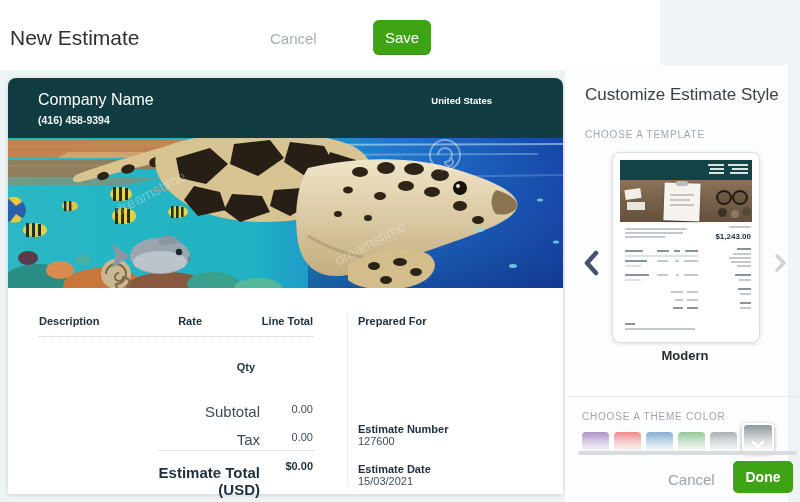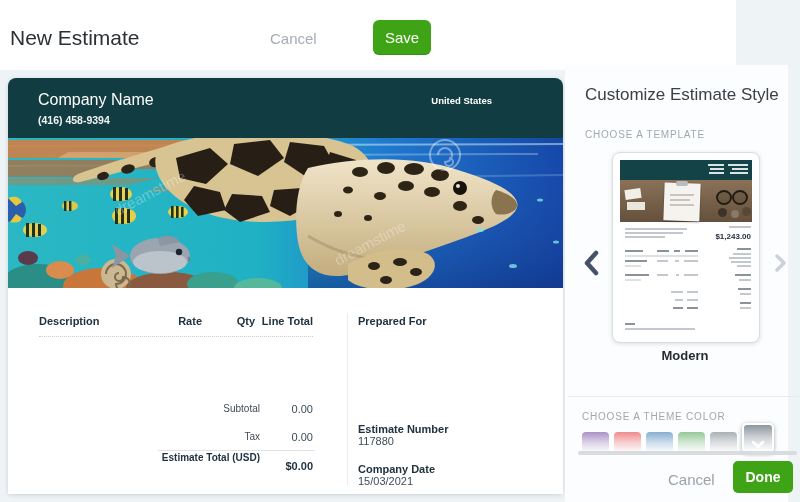--- a/index.html
+++ b/index.html
@@ -1,46 +1,46 @@
 <!DOCTYPE html>
 <html><head>
 <meta charset="utf-8">
 <style>
   html,body{margin:0;padding:0;}
   body{font-family:"Liberation Sans","DejaVu Sans",sans-serif;background:#fff;}
   .stage{position:relative;width:800px;height:502px;overflow:hidden;background:#eef3f6;}
 
   
-  .topbar{position:absolute;left:0;top:0;width:736px;height:70px;background:#fff;}
+  .topbar{position:absolute;left:0;top:0;width:660px;height:70px;background:#fff;}
   .page-title{position:absolute;left:10px;top:26px;font-size:21px;color:#2b3135;}
   .cancel-link{position:absolute;left:270px;top:30px;font-size:15px;color:#a4acb4;cursor:pointer;}
   .btn-green{position:absolute;top:20px;height:35px;background:#3ea315;border:none;border-radius:6px;
              color:#fff;font-size:15px;font-family:inherit;cursor:pointer;box-shadow:inset 0 -1px 0 rgba(0,0,0,.12);}
   .btn-save{left:373px;width:58px;}
   .btn-send{left:456px;width:96px;}
 
   
   .estimate-card{position:absolute;left:8px;top:78px;width:555px;height:416px;background:#fff;
                  border-radius:8px 8px 4px 4px;box-shadow:0 1px 4px rgba(40,60,70,.18);}
   .est-header{position:absolute;left:0;top:0;width:555px;height:60px;background:#113c41;border-radius:8px 8px 0 0;}
   .company-name{position:absolute;left:30px;top:13px;font-size:16px;color:#fff;}
   .company-phone{position:absolute;left:30px;top:36px;font-size:10.5px;font-weight:bold;color:#eef4f4;}
   .company-country{position:absolute;right:71px;top:17px;font-size:9.5px;font-weight:bold;color:#fff;}
   .est-photo{position:absolute;left:0;top:60px;width:555px;height:150px;overflow:hidden;}
   .est-body{position:absolute;left:0;top:210px;width:555px;height:206px;background:#fff;}
 
   .th{font-size:11px;font-weight:bold;color:#20323f;position:absolute;top:27px;}
   .th-desc{left:31px;}
   .th-rate{left:144px;width:50px;text-align:right;}
-  .th-qty{left:207px;width:40px;text-align:right;}
+  .th-qty{left:207px;width:40px;text-align:right;margin-top:46px;}
   .th-line{left:225px;width:80px;text-align:right;}
   .thead-rule{position:absolute;left:31px;top:48px;width:274px;border-top:1px dotted #c6ccd1;}
   .col-divider{position:absolute;left:339px;top:25px;height:172px;border-left:1px solid #eaedef;}
 
-  .tot-label{position:absolute;font-size:10px;color:#3d4c58;left:132px;width:120px;text-align:right;}
+  .tot-label{position:absolute;font-size:15px;color:#3d4c58;left:132px;width:120px;text-align:right;}
   .tot-value{position:absolute;font-size:11px;color:#3d4c58;left:255px;width:50px;text-align:right;}
   .tot-rule{position:absolute;left:150px;top:162px;width:157px;border-top:1px solid #dfe3e6;}
   .bold{font-weight:bold;color:#1e3040;}
 
   .right-col{position:absolute;left:350px;top:27px;width:134px;text-align:left;}
   .rc-label{font-size:11px;font-weight:bold;color:#20323f;}
   .rc-value{font-size:11px;color:#3d4c58;}
 
   
   .sidebar{position:absolute;left:565px;top:65px;width:223px;height:437px;background:#fcfdfe;}
@@ -278,30 +278,30 @@
       <span class="th th-qty">Qty</span>
       <span class="th th-line">Line Total</span>
       <div class="thead-rule"></div>
       <div class="col-divider"></div>
 
       <span class="tot-label" style="top:115px;">Subtotal</span>
       <span class="tot-value" style="top:115px;">0.00</span>
       <span class="tot-label" style="top:143px;">Tax</span>
       <span class="tot-value" style="top:143px;">0.00</span>
       <div class="tot-rule"></div>
-      <span class="tot-label bold" style="top:164px;">Estimate Total (USD)</span>
+      <span class="tot-label bold" style="top:176px;">Estimate Total (USD)</span>
       <span class="tot-value bold" style="top:172px;">$0.00</span>
 
       <div class="right-col">
         <div class="rc-label">Prepared For</div>
         <div style="height:96px;"></div>
         <div class="rc-label">Estimate Number</div>
-        <div class="rc-value">117880</div>
+        <div class="rc-value">127600</div>
         <div style="height:16px;"></div>
-        <div class="rc-label">Company Date</div>
+        <div class="rc-label">Estimate Date</div>
         <div class="rc-value">15/03/2021</div>
       </div>
     </div>
   </div>
 
   <div class="sidebar">
     <div class="sb-title">Customize Estimate Style</div>
     <div class="sb-section sec-template">CHOOSE A TEMPLATE</div>
 
     <div class="tpl-prev">

